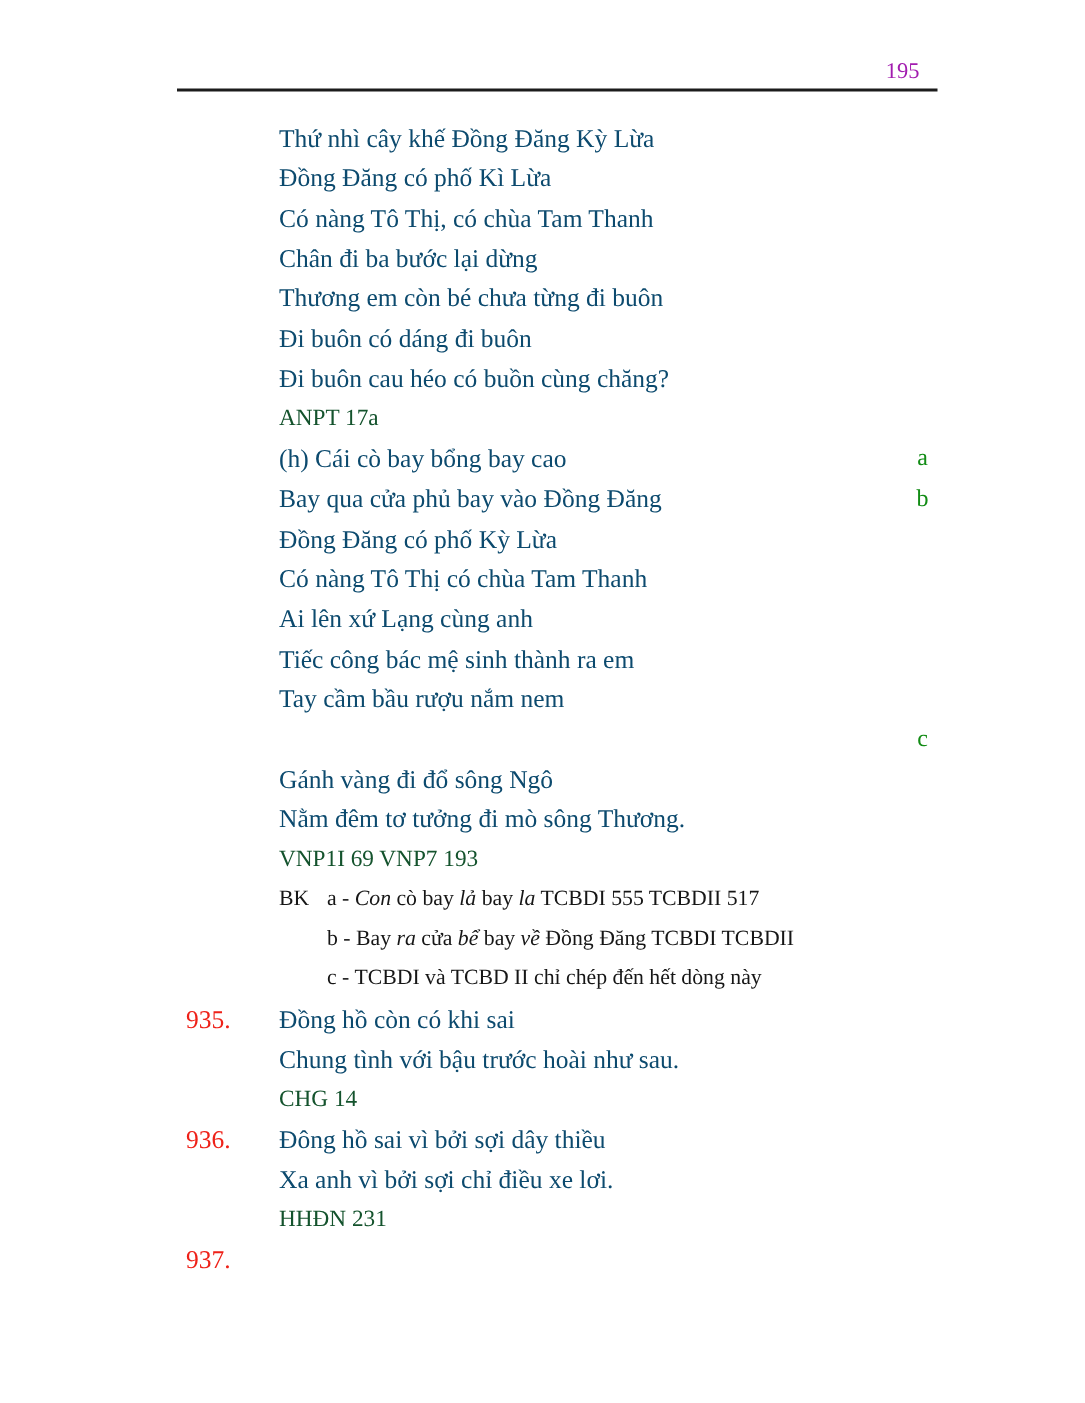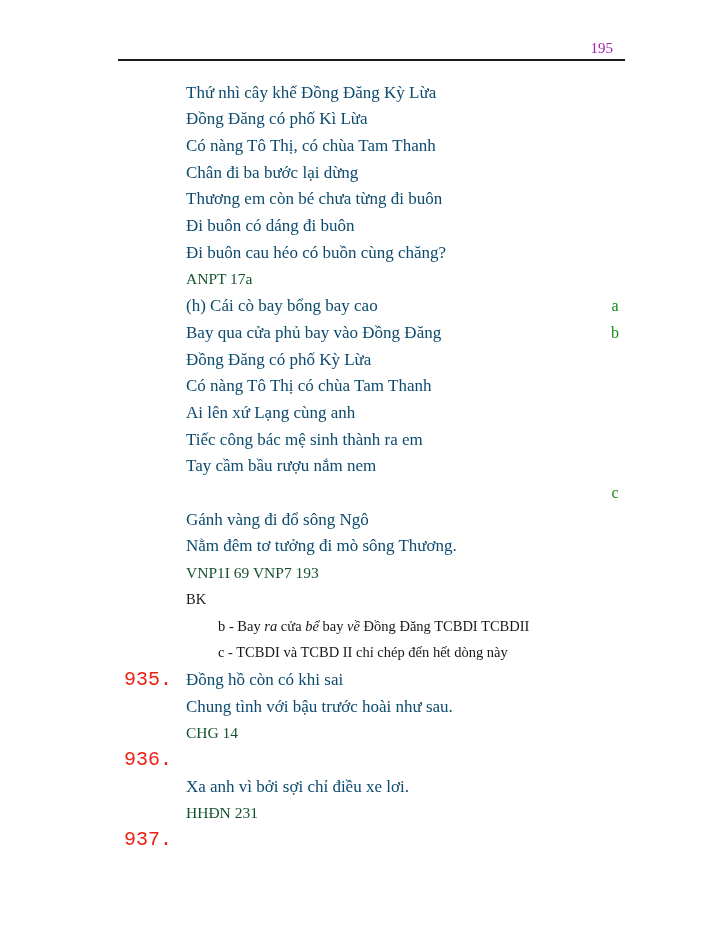--- a/index.html
+++ b/index.html
@@ -28,23 +28,22 @@
     width:507px;height:2px;
     background:#1c1c1c;
   }
   .row{
     position:absolute;left:0;
     width:723px;height:27px;line-height:27px;
     white-space:nowrap;
   }
   .num{
     position:absolute;left:124px;
-    font-size:20px;
+    font-size:17px;
     color:#ee2118;
-    font-family:Liberation Mono, monospace;
   }
   .vtext{
     position:absolute;left:186px;
     font-size:17px;
     color:#0c4a6e;
   }
   .rtext{
     position:absolute;left:186px;
     font-size:15.5px;
     color:#14532d;
@@ -127,39 +126,41 @@
         <span class="vtext">Gánh vàng đi đổ sông Ngô</span>
       </div>
       <div class="row" style="top: 532.4px;">
         <span class="vtext">Nằm đêm tơ tưởng đi mò sông Thương.</span>
       </div>
       <div class="row" style="top: 559.1px;">
         <span class="rtext">VNP1I 69 VNP7 193</span>
       </div>
       <div class="row" style="top: 585.8px;">
         <span class="bk-prefix">BK</span>
+        <span class="bk-body"><span>a - </span><i>Con</i><span> cò bay </span><i>lả</i><span> bay </span><i>la</i><span> TCBDI 555 TCBDII 517</span></span>
       </div>
       <div class="row" style="top: 612.5px;">
         <span class="bk-body"><span>b - Bay </span><i>ra</i><span> cửa </span><i>bể</i><span> bay </span><i>về</i><span> Đồng Đăng TCBDI TCBDII</span></span>
       </div>
       <div class="row" style="top: 639.2px;">
         <span class="bk-body"><span>c - TCBDI và TCBD II chỉ chép đến hết dòng này</span></span>
       </div>
       <div class="row" style="top: 665.9px;">
         <span class="num">935.</span>
         <span class="vtext">Đồng hồ còn có khi sai</span>
       </div>
       <div class="row" style="top: 692.6px;">
         <span class="vtext">Chung tình với bậu trước hoài như sau.</span>
       </div>
       <div class="row" style="top: 719.3px;">
         <span class="rtext">CHG 14</span>
       </div>
       <div class="row" style="top: 746px;">
         <span class="num">936.</span>
+        <span class="vtext">Đông hồ sai vì bởi sợi dây thiều</span>
       </div>
       <div class="row" style="top: 772.7px;">
         <span class="vtext">Xa anh vì bởi sợi chỉ điều xe lơi.</span>
       </div>
       <div class="row" style="top: 799.4px;">
         <span class="rtext">HHĐN 231</span>
       </div>
       <div class="row" style="top: 826.1px;">
         <span class="num">937.</span>
       </div>

